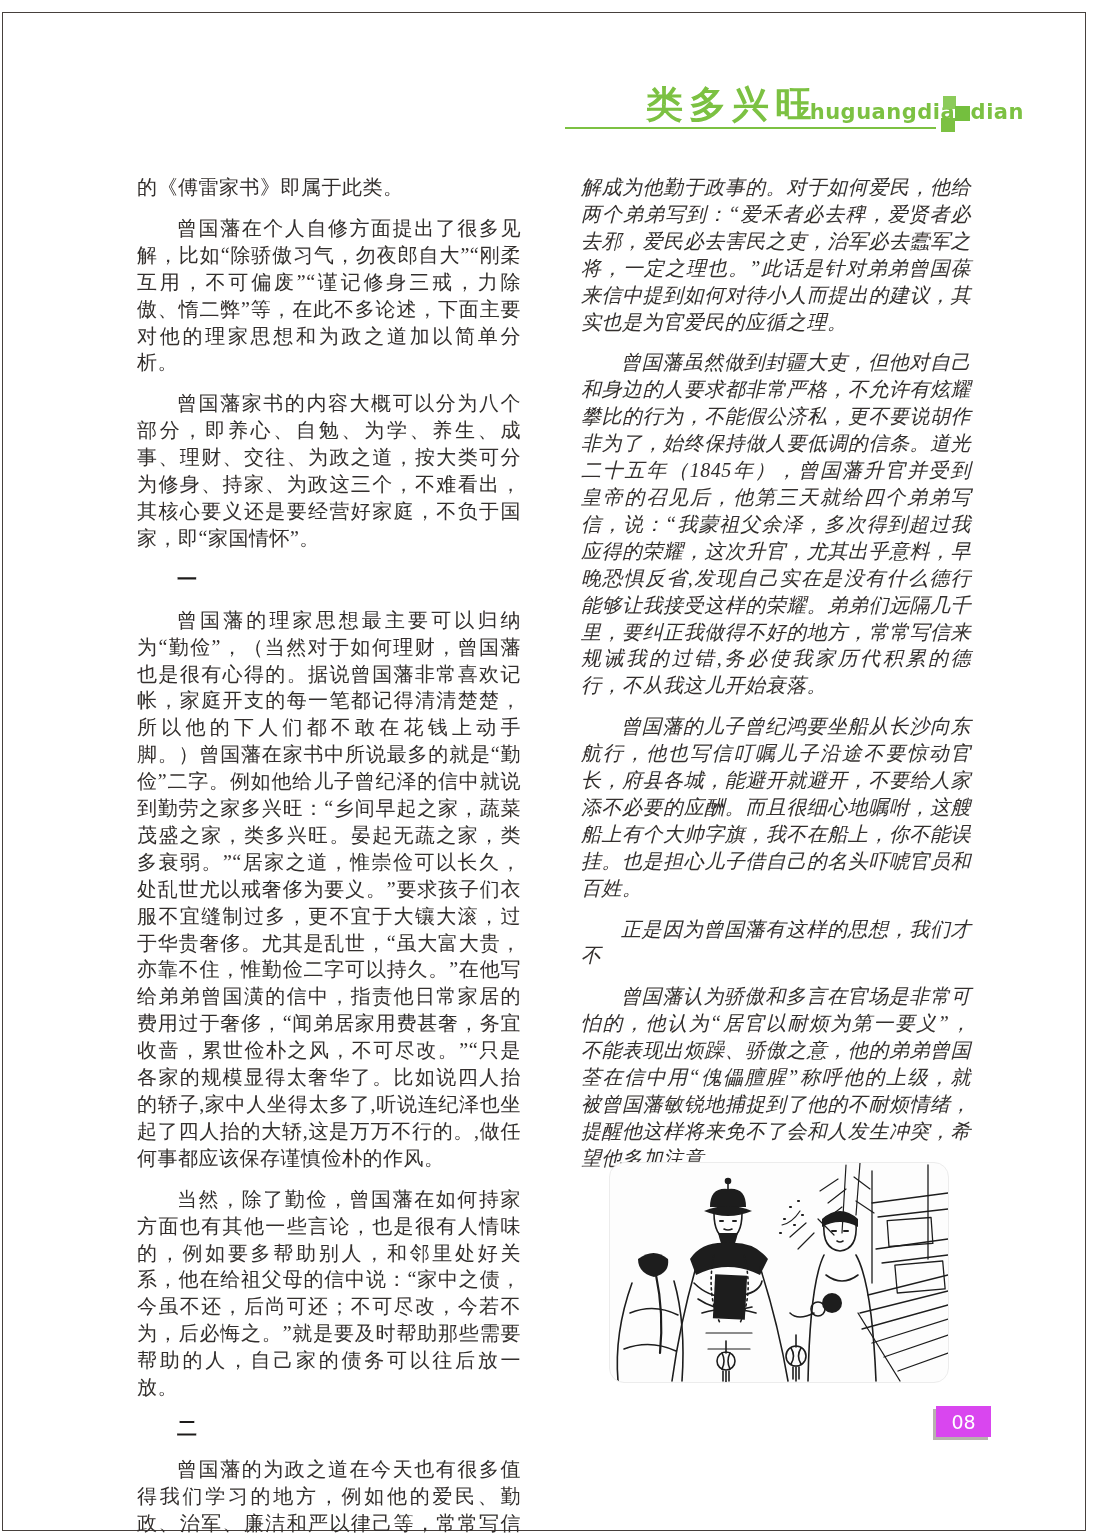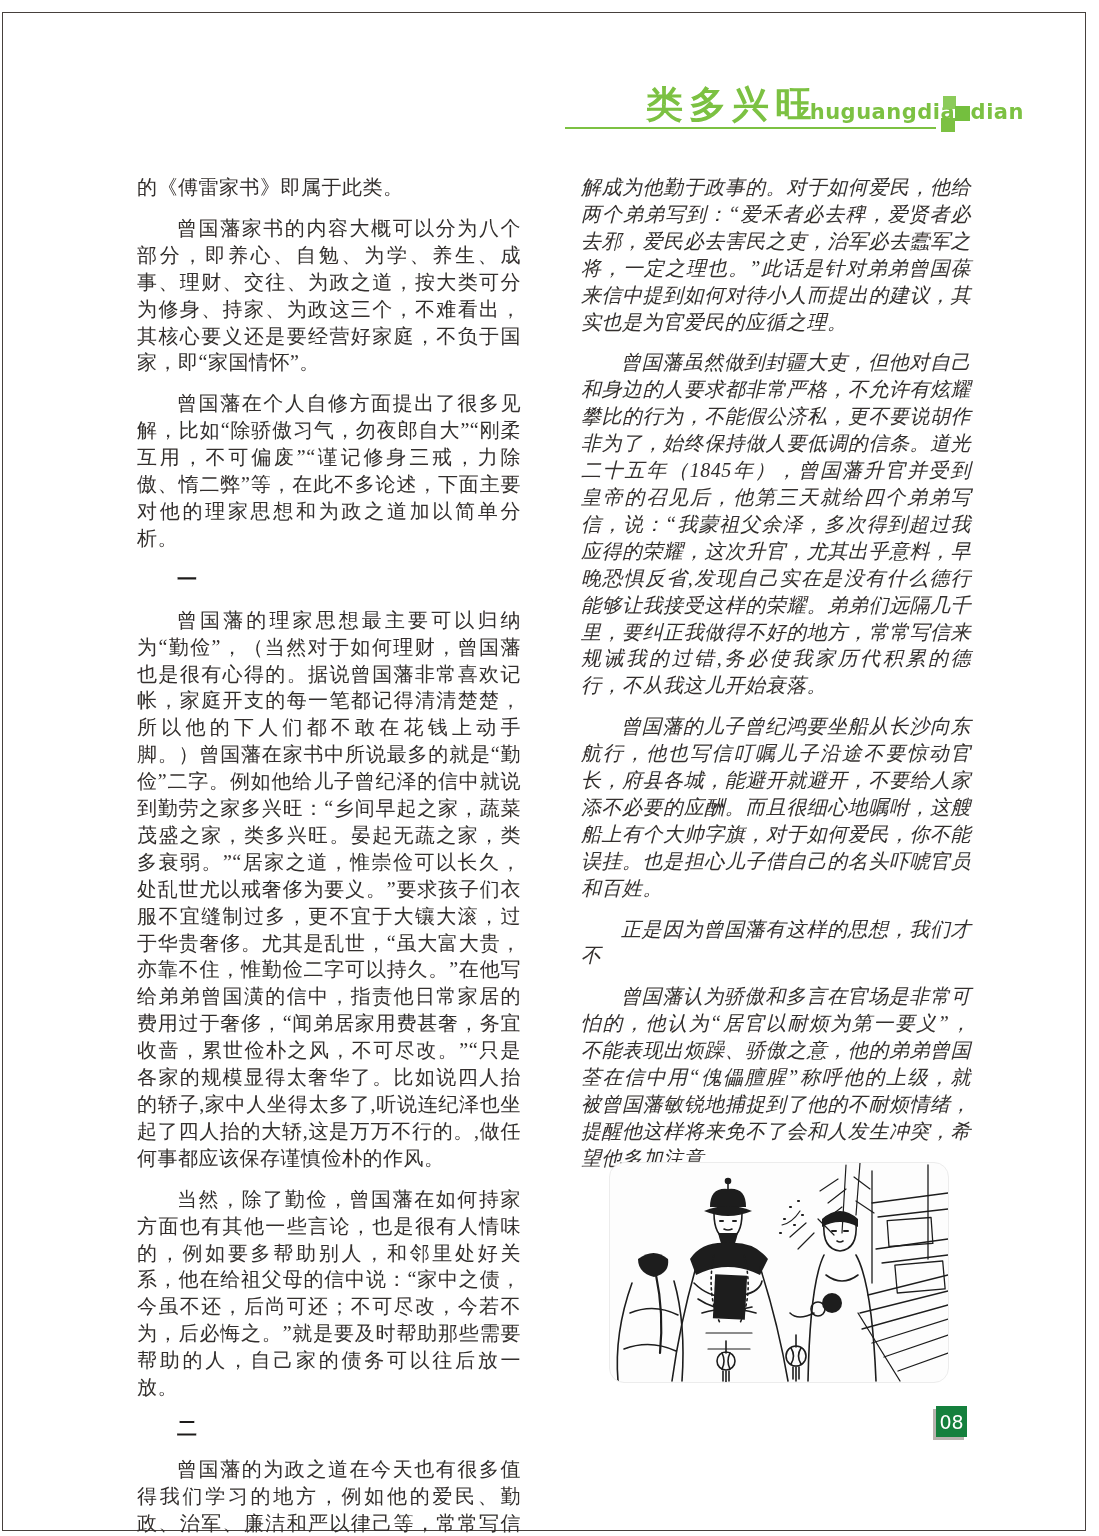--- a/index.html
+++ b/index.html
@@ -41,56 +41,56 @@
   }
   
   .illus{
     position:absolute;left:610px;top:1163px;width:338px;height:219px;
     border-radius:14px;overflow:hidden;background:#fdfdfd;
     outline:1px solid #ececec;
   }
   .illus svg{display:block;}
   
   .page-num{
-    position:absolute;left:936px;top:1406px;width:31px;height:31px;
-    background:#15803d;color:#ffffff;font-family:"DejaVu Sans", sans-serif;
+    position:absolute;left:936px;top:1406px;width:55px;height:31px;
+    background:#d946ef;color:#ffffff;font-family:"DejaVu Sans", sans-serif;
     font-size:19px;display:flex;align-items:center;justify-content:center;
     box-shadow:-3px 3px 0 rgba(125,115,108,0.55);
   }
 </style>
 </head>
 <body>
 
 <div class="page-frame"></div>
 
 <div class="header-rule"></div>
 <div class="title-cn">类多兴旺</div>
 <div class="title-py">zhuguangdiandian</div>
 <div class="sq sq-a"></div>
 <div class="sq sq-b"></div>
 <div class="sq sq-c"></div>
 
 <div class="col col-left">
 
 <p class="body">的《傅雷家书》即属于此类。</p>
+    <p class="body indent">曾国藩在个人自修方面提出了很多见解，比如“除骄傲习气，勿夜郎自大”“刚柔互用，不可偏废”“谨记修身三戒，力除傲、惰二弊”等，在此不多论述，下面主要对他的理家思想和为政之道加以简单分析。</p>
     <p class="body indent">曾国藩家书的内容大概可以分为八个部分，即养心、自勉、为学、养生、成事、理财、交往、为政之道，按大类可分为修身、持家、为政这三个，不难看出，其核心要义还是要经营好家庭，不负于国家，即“家国情怀”。</p>
-    <p class="body indent">曾国藩在个人自修方面提出了很多见解，比如“除骄傲习气，勿夜郎自大”“刚柔互用，不可偏废”“谨记修身三戒，力除傲、惰二弊”等，在此不多论述，下面主要对他的理家思想和为政之道加以简单分析。</p>
     <p class="heading">一</p>
     <p class="body indent">曾国藩的理家思想最主要可以归纳为“勤俭”，（当然对于如何理财，曾国藩也是很有心得的。据说曾国藩非常喜欢记帐，家庭开支的每一笔都记得清清楚楚，所以他的下人们都不敢在花钱上动手脚。）曾国藩在家书中所说最多的就是“勤俭”二字。例如他给儿子曾纪泽的信中就说到勤劳之家多兴旺：“乡间早起之家，蔬菜茂盛之家，类多兴旺。晏起无蔬之家，类多衰弱。”“居家之道，惟崇俭可以长久，处乱世尤以戒奢侈为要义。”要求孩子们衣服不宜缝制过多，更不宜于大镶大滚，过于华贵奢侈。尤其是乱世，“虽大富大贵，亦靠不住，惟勤俭二字可以持久。”在他写给弟弟曾国潢的信中，指责他日常家居的费用过于奢侈，“闻弟居家用费甚奢，务宜收啬，累世俭朴之风，不可尽改。”“只是各家的规模显得太奢华了。比如说四人抬的轿子,家中人坐得太多了,听说连纪泽也坐起了四人抬的大轿,这是万万不行的。,做任何事都应该保存谨慎俭朴的作风。</p>
     <p class="body indent">当然，除了勤俭，曾国藩在如何持家方面也有其他一些言论，也是很有人情味的，例如要多帮助别人，和邻里处好关系，他在给祖父母的信中说：“家中之债，今虽不还，后尚可还；不可尽改，今若不为，后必悔之。”就是要及时帮助那些需要帮助的人，自己家的债务可以往后放一放。</p>
     <p class="heading">二</p>
     <p class="body indent">曾国藩的为政之道在今天也有很多值得我们学习的地方，例如他的爱民、勤政、治军、廉洁和严以律己等，常常写信来规诫我的过错。</p>
     <p class="body indent">曾国藩在给两个弟弟的信中有这样的一段话，“吾惟以一勤字报吾君，以爱民二字报吾亲。”虽然文中说以勤字报“君”，是可以理</p>
   </div>
 
 <div class="col col-right">
 
 <p class="body">解成为他勤于政事的。对于如何爱民，他给两个弟弟写到：“爱禾者必去稗，爱贤者必去邪，爱民必去害民之吏，治军必去蠹军之将，一定之理也。”此话是针对弟弟曾国葆来信中提到如何对待小人而提出的建议，其实也是为官爱民的应循之理。</p>
     <p class="body indent">曾国藩虽然做到封疆大吏，但他对自己和身边的人要求都非常严格，不允许有炫耀攀比的行为，不能假公济私，更不要说胡作非为了，始终保持做人要低调的信条。道光二十五年（1845年），曾国藩升官并受到皇帝的召见后，他第三天就给四个弟弟写信，说：“我蒙祖父余泽，多次得到超过我应得的荣耀，这次升官，尤其出乎意料，早晚恐惧反省,发现自己实在是没有什么德行能够让我接受这样的荣耀。弟弟们远隔几千里，要纠正我做得不好的地方，常常写信来规诫我的过错,务必使我家历代积累的德行，不从我这儿开始衰落。</p>
-    <p class="body indent">曾国藩的儿子曾纪鸿要坐船从长沙向东航行，他也写信叮嘱儿子沿途不要惊动官长，府县各城，能避开就避开，不要给人家添不必要的应酬。而且很细心地嘱咐，这艘船上有个大帅字旗，对于如何爱民，你不能误挂。也是担心儿子借自己的名头吓唬官员和百姓。</p>
+    <p class="body indent">曾国藩的儿子曾纪鸿要坐船从长沙向东航行，他也写信叮嘱儿子沿途不要惊动官长，府县各城，能避开就避开，不要给人家添不必要的应酬。而且很细心地嘱咐，这艘船上有个大帅字旗，我不在船上，你不能误挂。也是担心儿子借自己的名头吓唬官员和百姓。</p>
     <p class="body indent">正是因为曾国藩有这样的思想，我们才不</p>
     <p class="body indent">曾国藩认为骄傲和多言在官场是非常可怕的，他认为“居官以耐烦为第一要义”，不能表现出烦躁、骄傲之意，他的弟弟曾国荃在信中用“傀儡膻腥”称呼他的上级，就被曾国藩敏锐地捕捉到了他的不耐烦情绪，提醒他这样将来免不了会和人发生冲突，希望他多加注意。</p>
   </div>
 
 <div class="illus">
   <svg width="338" height="219" viewBox="0 0 338 219" xmlns="http://www.w3.org/2000/svg" fill="none" stroke="#1d1d1d" stroke-width="1.6" stroke-linecap="round" stroke-linejoin="round">
 
     <g stroke-width="1.3">
       <path d="M262 8 L262 120"></path>
       <path d="M318 2 L318 96"></path>

